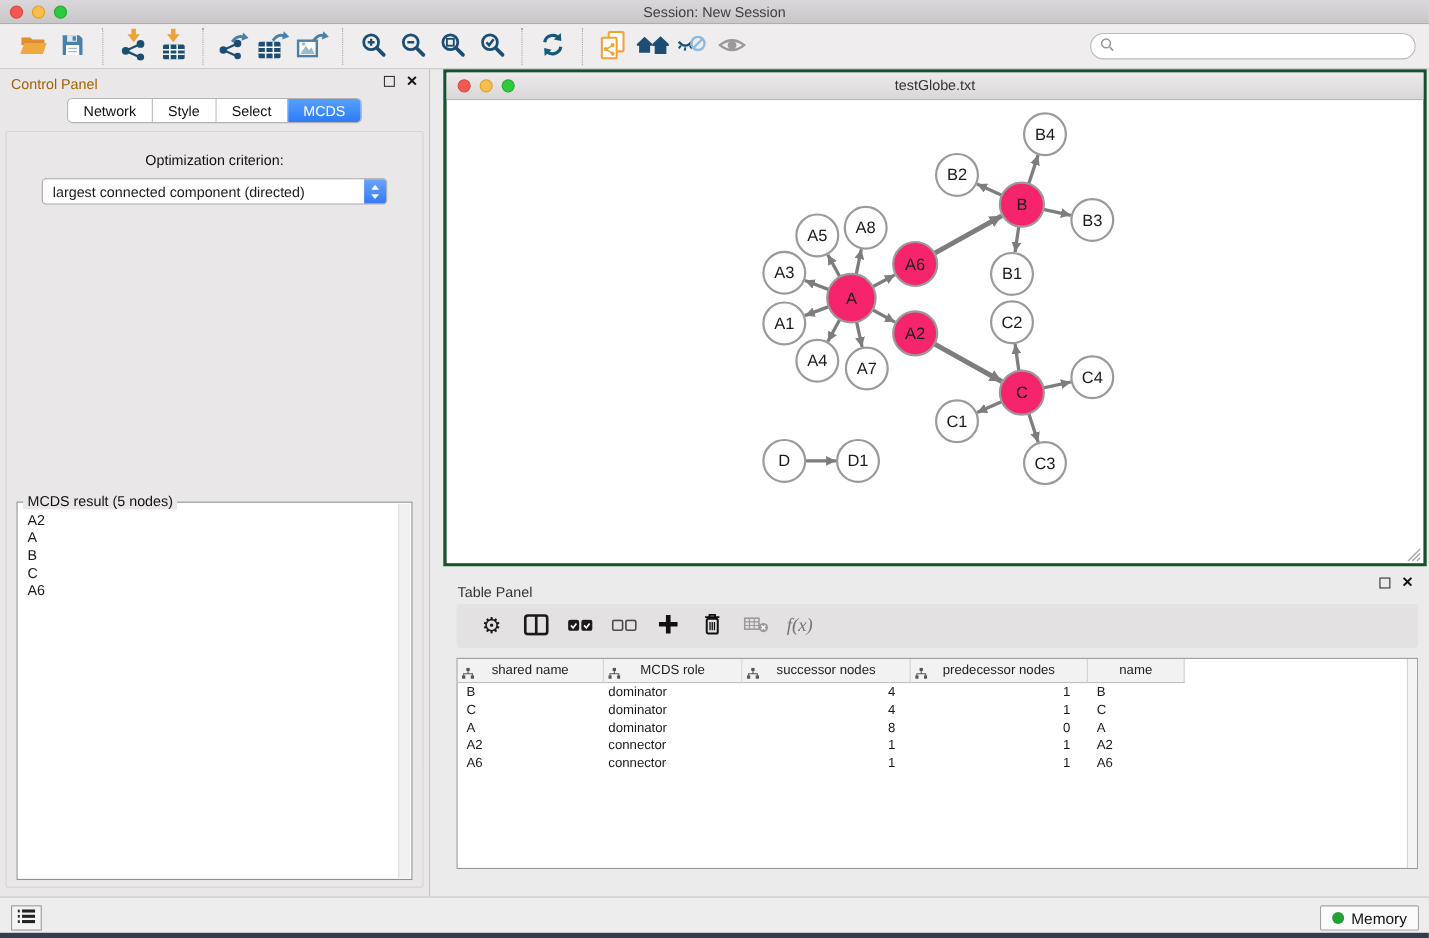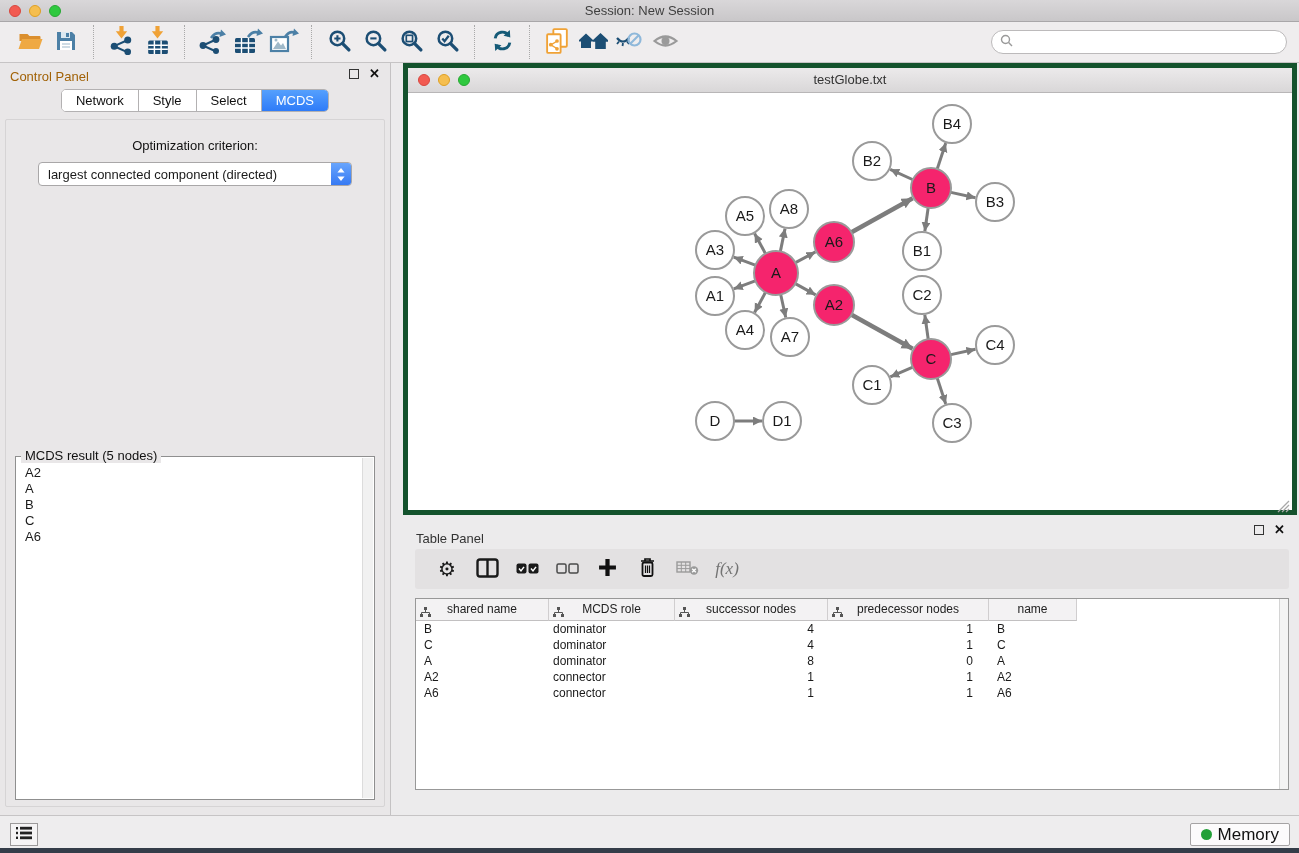--- a/index.html
+++ b/index.html
@@ -52,21 +52,21 @@
     border-radius:5px; font-size:13px; line-height:21px; color:#111; }
 
   .result-box { position:absolute; left:9px; right:9px; top:336px; bottom:6px;
     border:1px solid #8f8f8f; background:#fff; }
   .result-legend { position:absolute; top:-9px; left:5px; background:#e9e7e8; padding:0 4px; font-size:13px; color:#111; }
   .result-list { padding:8px 9px; line-height:16px; font-size:13px; }
   .result-scroll { position:absolute; right:1px; top:1px; bottom:1px; width:11px; background:#f1f1f1; border-left:1px solid #dcdcdc; }
 
   
   .net-window { position:absolute; left:403px; top:63px; width:894px; height:452px;
-    background:#fff; border:5px solid #14532d; }
+    background:#fff; border:3px solid #14532d; }
   .net-titlebar { position:relative; height:25px; background:linear-gradient(#eceaeb,#d9d7d8);
     border-bottom:1px solid #b8b6b7; text-align:center; line-height:24px; color:#333; }
   .net-titlebar .lights { top:6px; left:10px; }
   .net-canvas-wrap { position:relative; width:100%; height:425px; }
   .net-canvas-wrap svg.graph { position:absolute; left:0; top:0; }
   .grip { position:absolute; right:2px; bottom:2px; }
 
   
   .table-panel { position:absolute; left:403px; top:515px; width:896px; height:300px; background:#ecebec; }
   .tp-head { position:relative; height:30px; }
@@ -88,21 +88,21 @@
   .td { flex:0 0 auto; overflow:hidden; white-space:nowrap; }
   .table-scroll { position:absolute; right:0; top:0; bottom:0; width:9px; background:#f4f4f4; border-left:1px solid #d4d4d4; }
 
   .tp-tabs { position:absolute; left:0; right:0; top:276px; display:flex; justify-content:center; }
 
   
   .statusbar { position:absolute; left:0; top:815px; width:1299px; height:33px; background:#eeedee; border-top:1px solid #c6c4c5; }
   .list-btn { position:absolute; left:10px; top:7px; width:28px; height:23px; background:#f5f4f5;
     border:1px solid #9b999a; display:flex; align-items:center; justify-content:center; }
   .memory-btn { position:absolute; right:9px; top:7px; height:23px; padding:0 10px; background:#fcfbfc;
-    border:1px solid #a5a3a4; border-radius:2px; display:flex; align-items:center; gap:6px; font-size:17px; color:#111; }
+    border:1px solid #a5a3a4; border-radius:2px; display:flex; align-items:center; gap:6px; font-size:14px; color:#111; }
   .memdot { width:11px; height:11px; border-radius:50%; background:#22a038; }
   .desktop-strip { position:absolute; left:0; top:848px; width:1299px; height:5px; background:#343d49; }
 </style>
 </head>
 <body>
 
 <div class="titlebar">
   <div class="lights">
     <span class="light red"></span>
     <span class="light yellow"></span>

